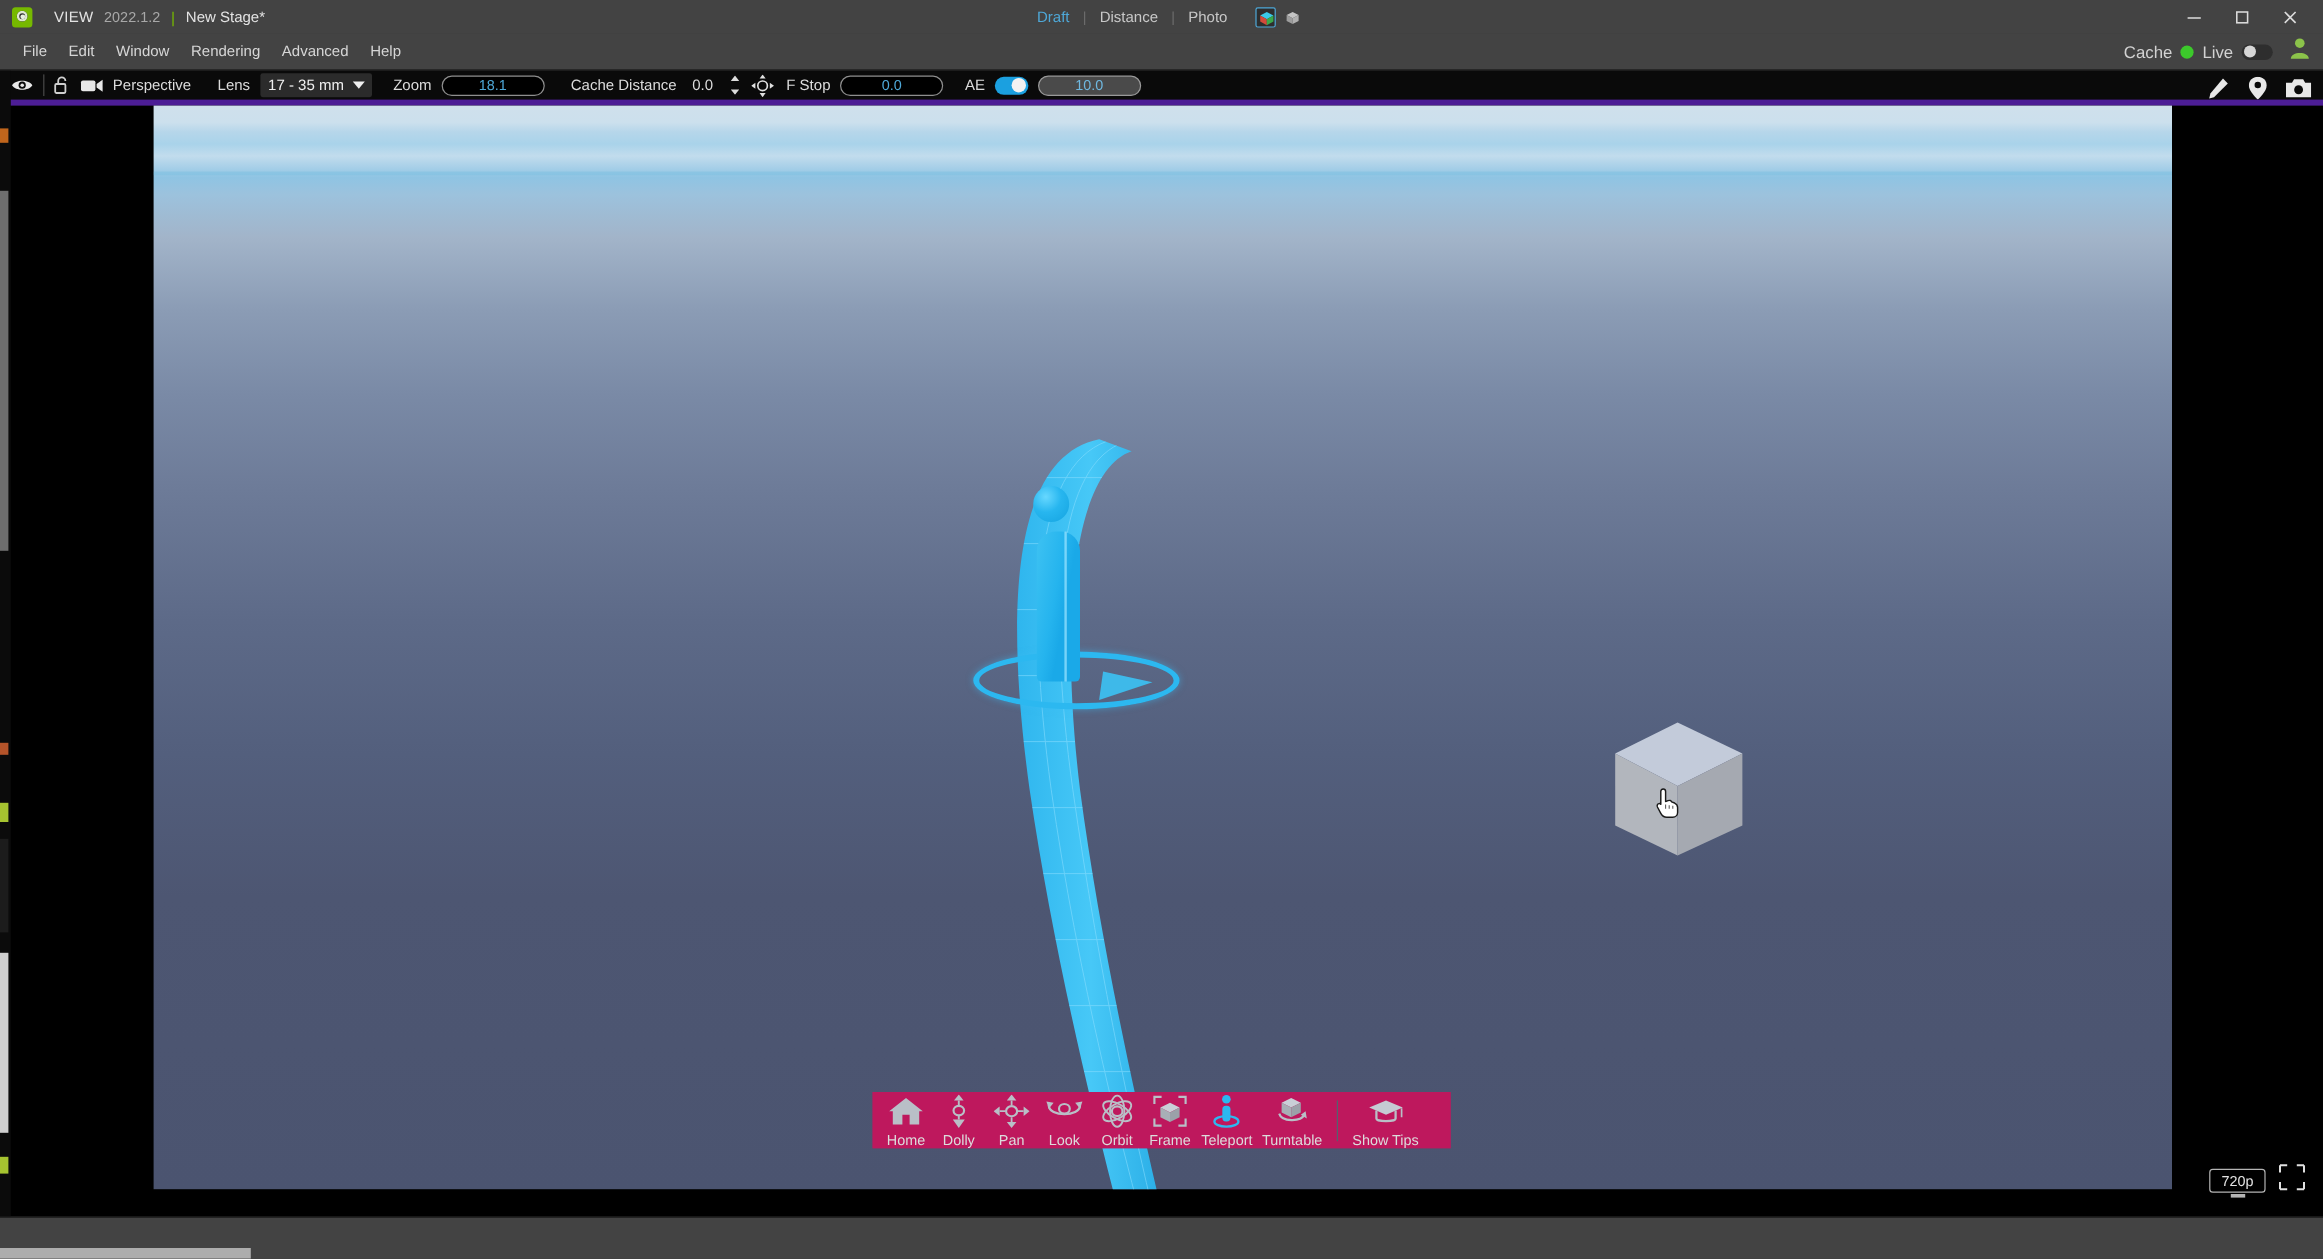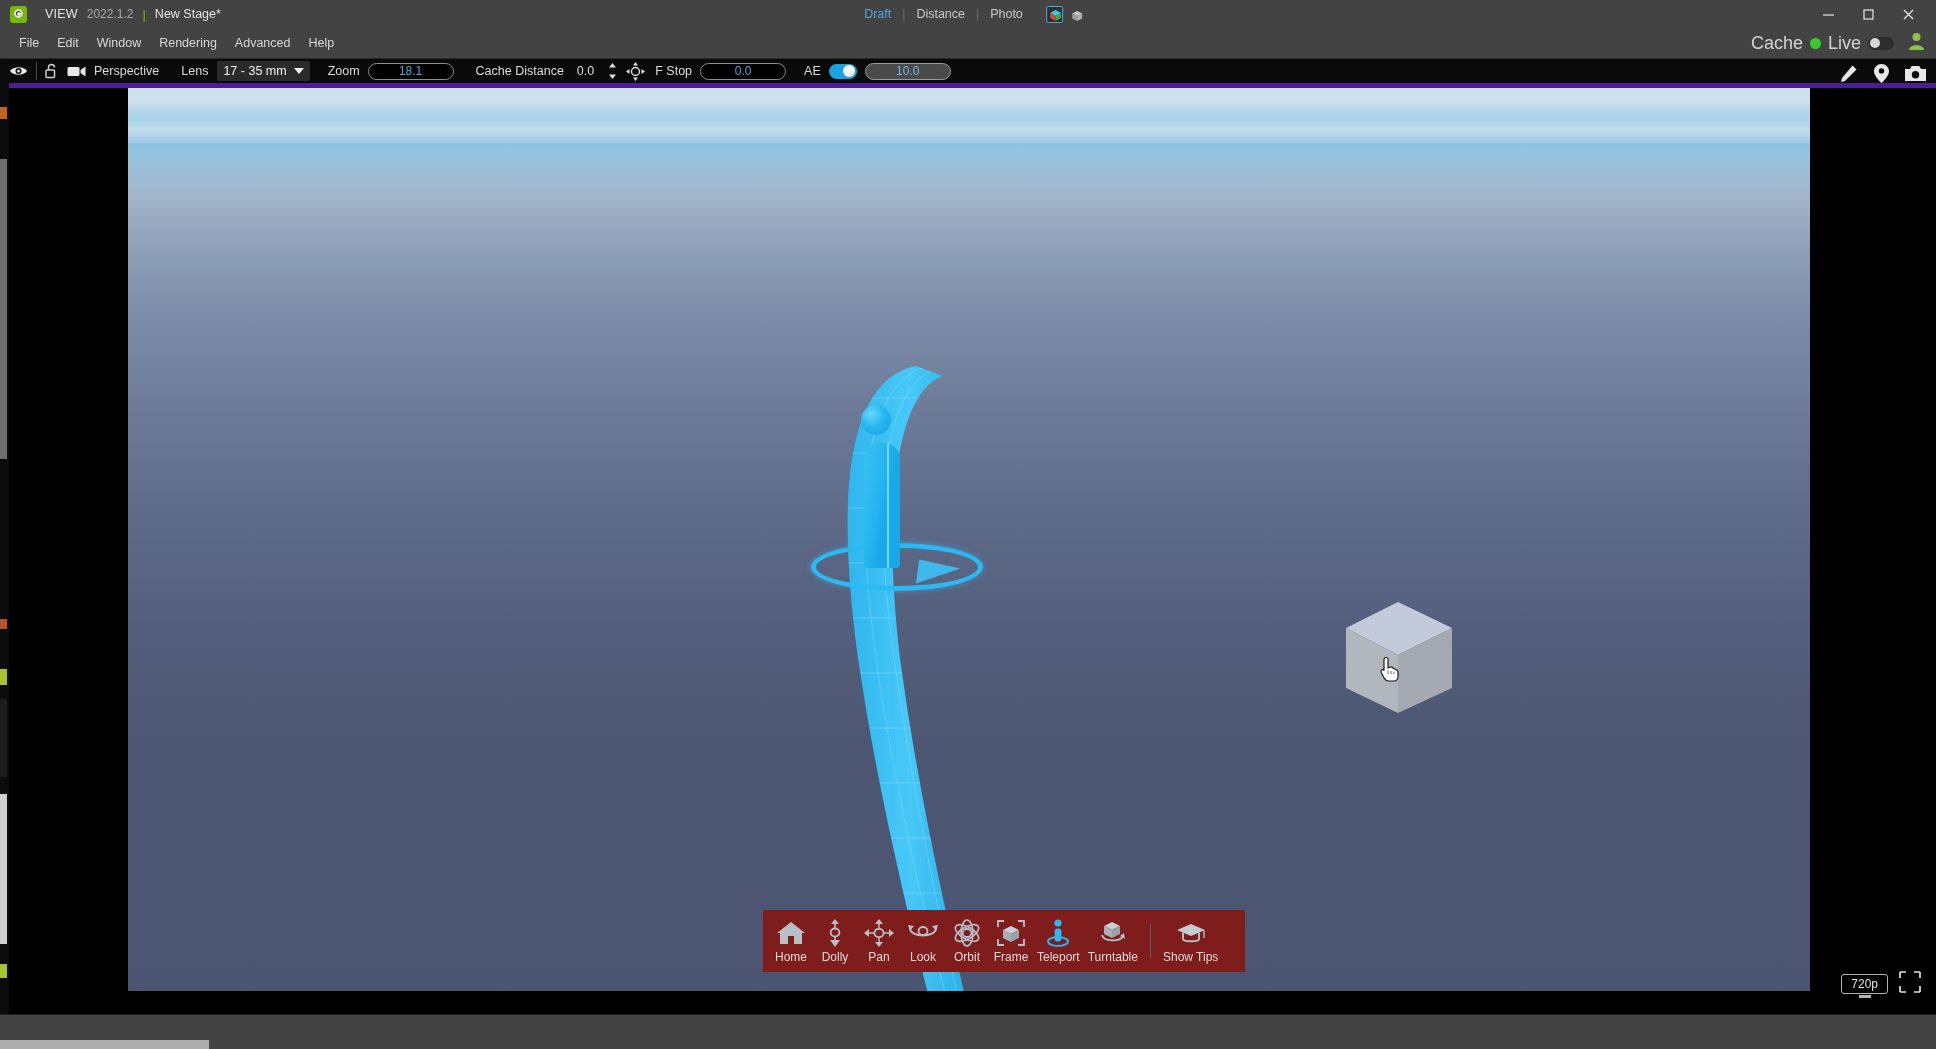--- a/index.html
+++ b/index.html
@@ -53,21 +53,21 @@
           color: #dcdcdc; font-size: 14px; }
   .wbtn svg { display: block; }
 
   
   .menubar {
     position: absolute; left: 0; top: 28px; width: 1936px; height: 30px;
     background: #434343; display: flex; align-items: center; padding-left: 10px;
   }
   .menu-item { color: #d6d6d6; font-size: 12.5px; padding: 3px 9px; cursor: default; }
   .menu-right { position: absolute; right: 10px; top: 0; height: 30px; display: flex; align-items: center; gap: 7px; }
-  .mr-label { color: #d2d2d2; font-size: 18px; }
+  .mr-label { color: #d2d2d2; font-size: 14px; }
   .dot-green { width: 11px; height: 11px; border-radius: 50%; background: #3cc92b; }
   .toggle-off { width: 26px; height: 13px; border-radius: 7px; background: #2e2e2e; position: relative; }
   .toggle-off::after { content:""; position:absolute; left:1.5px; top:1.5px; width:10px; height:10px;
                        border-radius:50%; background:#d6d6d6; }
   .user-ico { margin-left: 6px; }
 
   
   .vp-outer {
     position: absolute; left: 0; top: 58px; width: 1936px; height: 956px;
     background: #000; border-top: 1px solid #2a2a2a;
@@ -149,22 +149,22 @@
   .arc { position:absolute; left:660px; top:270px; width:400px; height:720px; pointer-events:none; }
 
   
   .cube { position:absolute; left:1200px; top:512px; width:140px; height:115px; }
 
   
   .cursor { position:absolute; left:1251px; top:568px; width:22px; height:26px; }
 
   
   .navbar {
-    position:absolute; left:727px; top:851px; width:482px; height:62px;
-    background:#7f1d1d; display:flex; align-items:center; padding: 0 6px; margin-left: 36px;
+    position:absolute; left:727px; top:851px; width:482px; height:47px;
+    background:#be185d; display:flex; align-items:center; padding: 0 6px;
   }
   .nav-item { display:flex; flex-direction:column; align-items:center; justify-content:center;
               gap:2px; padding: 0 4px; min-width: 44px; }
   .nav-item .glyph { height: 30px; display:flex; align-items:center; justify-content:center; }
   .nav-item .lbl { color:#dcdcdc; font-size:12px; white-space:nowrap; }
   .nav-item.active .lbl { color:#dcdcdc; }
   .nav-div { width:1px; height:34px; background:#55606e; margin: 0 8px; }
 
   
   .res-wrap { position:absolute; right:14px; bottom:16px; display:flex; align-items:center; gap:10px; }

